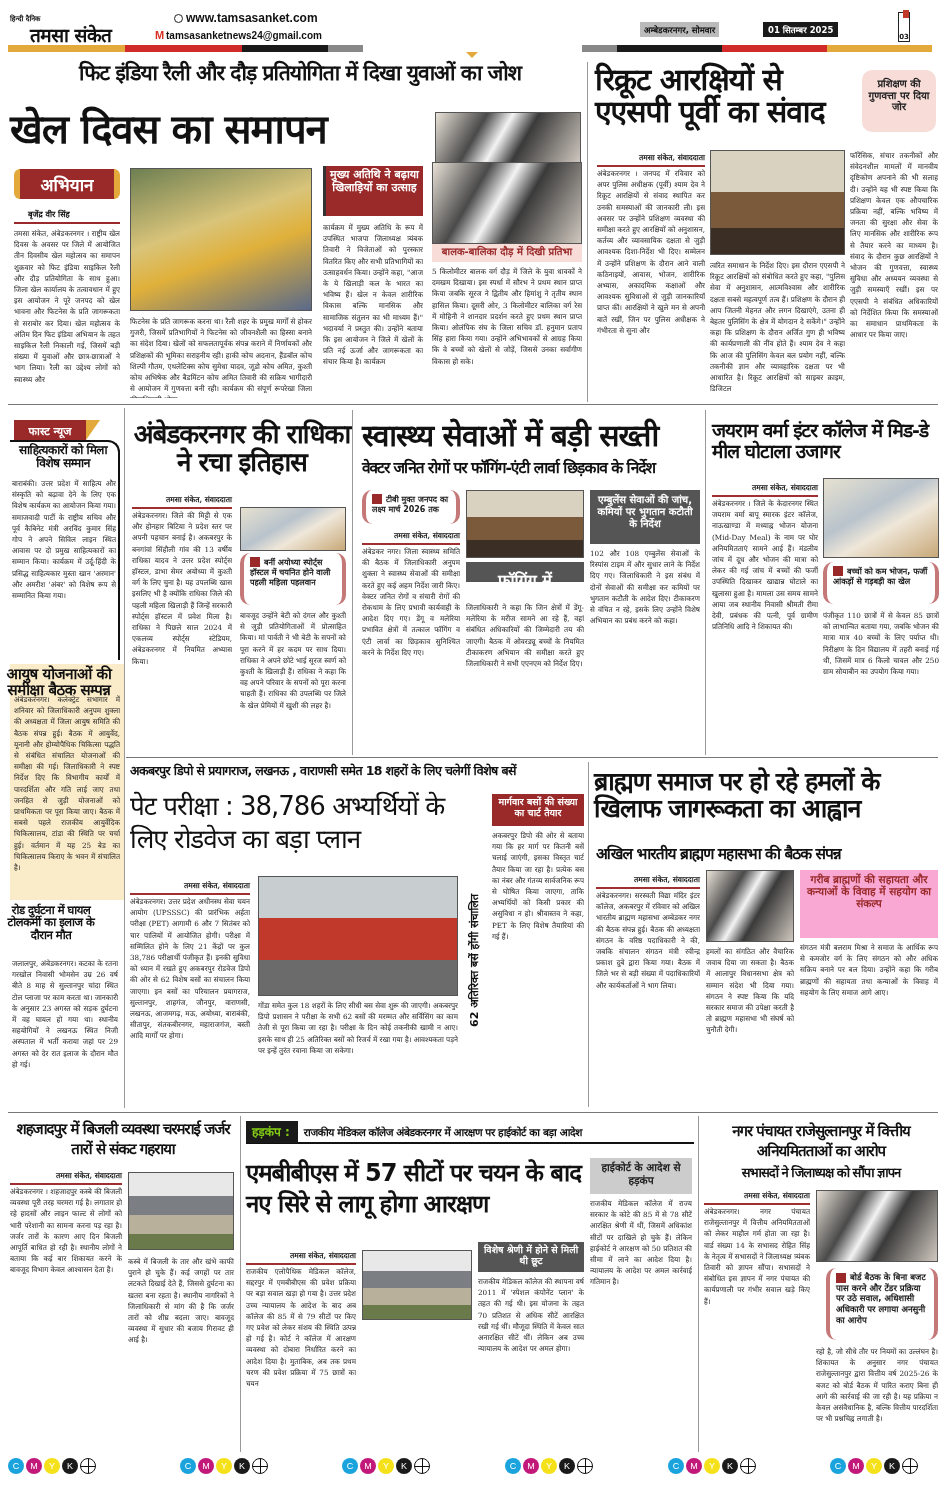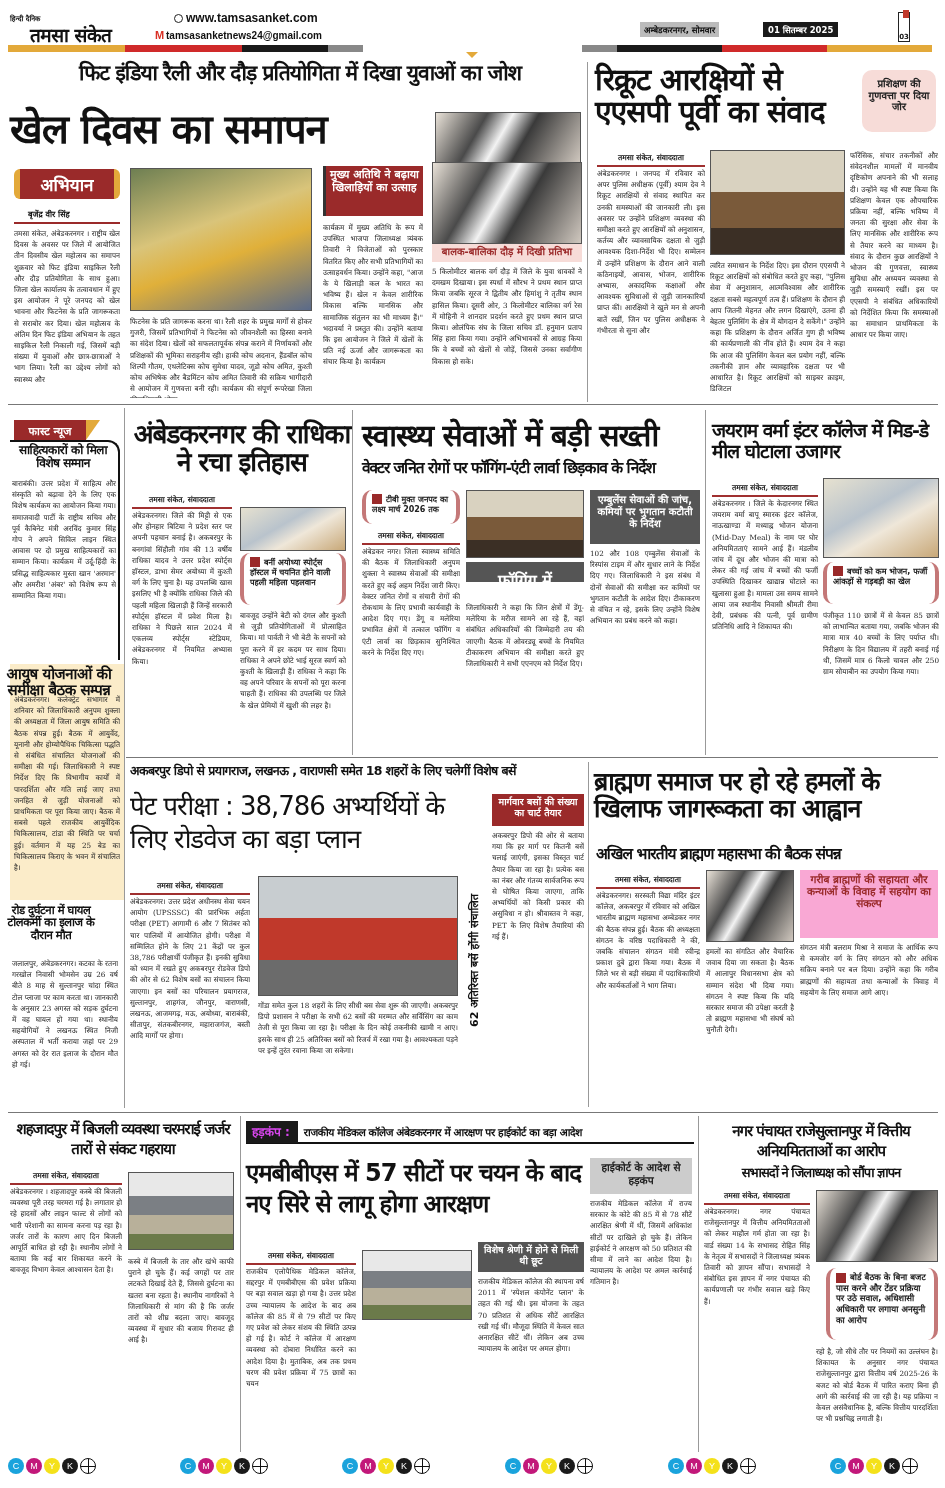--- a/index.html
+++ b/index.html
@@ -1,20 +1,20 @@
 <!DOCTYPE html>
 <html><head>
 <meta charset="utf-8">
 <style>
 *{box-sizing:border-box;margin:0;padding:0}
 body{width:945px;height:1488px;background:#fff;font-family:"DejaVu Sans",sans-serif;color:#111;position:relative;overflow:hidden}
 .abs{position:absolute}
 .hl{font-family:"DejaVu Sans",sans-serif;font-weight:bold;color:#111;line-height:1.08;letter-spacing:-1px}
 .body-text{font-family:"DejaVu Serif",serif;font-size:7.2px;line-height:11.2px;color:#222;text-align:justify;overflow:hidden}
-.byline{font-family:"DejaVu Serif",serif;font-size:7.5px;color:#222;border-bottom:2px solid #a03030;padding-bottom:3px;text-align:center;font-weight:bold}
+.byline{font-family:"DejaVu Serif",serif;font-size:7.5px;color:#222;border-bottom:2px solid #a03030;padding-bottom:3px;text-align:right;font-weight:bold}
 .photo{background:linear-gradient(135deg,#8b9aa8,#c9b48a 45%,#7a6a58 70%,#adb6bd);border:1px solid #555;overflow:hidden}
 .photo.green{background:linear-gradient(160deg,#6e7f52,#d9c47a 40%,#e0b03a 60%,#5a6a8a)}
 .photo.bus{background:linear-gradient(180deg,#c8cdd0 0 35%,#c0392b 35% 70%,#6b6b6b 70%)}
 .photo.room{background:linear-gradient(180deg,#d9d2c0 0 40%,#7a5a3a 40% 75%,#3b2f25 75%)}
 .photo.kids{background:linear-gradient(150deg,#e6e1d0,#b9c3cc 40%,#efe7d9 60%,#c8a878)}
 .photo.bldg{background:linear-gradient(180deg,#e8e8e8 0 30%,#7b7f84 30% 55%,#b8b09a 55% 80%,#6b7a4a 80%)}
 .photo.people{background:linear-gradient(120deg,#e9e2d8,#4a4a4a 30%,#f3f3f3 45%,#3a3a3a 60%,#d0c8bf)}
 .redbox{background:#9a2a2a;color:#fff;font-weight:bold;text-align:center;line-height:1.15}
 .greybox{background:#555;color:#fff;font-weight:bold;text-align:center;line-height:1.2}
 .pinkbox{background:#f7dcd8;color:#222;font-weight:bold;text-align:center;line-height:1.15;border-radius:10px}
@@ -178,21 +178,21 @@
 
 <div class="abs hl" data-name="story8-headline" style="left:10px;top:1120px;width:226px;font-size:15px;text-align:center;line-height:1.3">शहजादपुर में बिजली व्यवस्था चरमराई जर्जर तारों से संकट गहराया</div>
 <div class="abs byline" data-name="story8-byline" style="left:10px;top:1170px;width:112px">तमसा संकेत, संवाददाता</div>
 <div class="abs body-text" data-name="story8-body1" style="left:10px;top:1186px;width:112px;height:260px">अंबेडकरनगर । शहजादपुर कस्बे की बिजली व्यवस्था पूरी तरह चरमरा गई है। लगातार हो रहे हादसों और लाइन फाल्ट से लोगों को भारी परेशानी का सामना करना पड़ रहा है। जर्जर तारों के कारण आए दिन बिजली आपूर्ति बाधित हो रही है। स्थानीय लोगों ने बताया कि कई बार शिकायत करने के बावजूद विभाग केवल आश्वासन देता है।</div>
 <div class="abs photo bldg" data-name="story8-photo" style="left:128px;top:1172px;width:106px;height:78px"></div>
 <div class="abs body-text" data-name="story8-body2" style="left:128px;top:1256px;width:106px;height:190px">कस्बे में बिजली के तार और खंभे काफी पुराने हो चुके हैं। कई जगहों पर तार लटकते दिखाई देते हैं, जिससे दुर्घटना का खतरा बना रहता है। स्थानीय नागरिकों ने जिलाधिकारी से मांग की है कि जर्जर तारों को शीघ्र बदला जाए। बावजूद व्यवस्था में सुधार की बजाय गिरावट ही आई है।</div>
 
 <div class="colrule" data-name="column-divider" style="left:240px;top:1116px;height:336px"></div>
 
 <div class="abs" data-name="story9-ticker" style="left:246px;top:1122px;width:448px;height:22px;display:flex;align-items:center;border-bottom:2px solid #111">
-  <span data-name="story9-ticker-label" style="background:#1a1a1a;color:#d946ef;font-size:12px;font-weight:bold;padding:2px 8px 2px 6px;height:22px;line-height:18px">हड़कंप :</span>
+  <span data-name="story9-ticker-label" style="background:#1a1a1a;color:#84cc16;font-size:12px;font-weight:bold;padding:2px 8px 2px 6px;height:22px;line-height:18px">हड़कंप :</span>
   <span data-name="story9-ticker-text" style="font-size:10.5px;font-weight:bold;padding-left:6px;letter-spacing:-0.4px">राजकीय मेडिकल कॉलेज अंबेडकरनगर में आरक्षण पर हाईकोर्ट का बड़ा आदेश</span>
 </div>
 <div class="abs hl" data-name="story9-headline" style="left:246px;top:1158px;width:338px;font-size:24px;font-weight:900;line-height:1.3">एमबीबीएस में 57 सीटों पर चयन के बाद नए सिरे से लागू होगा आरक्षण</div>
 <div class="abs byline" data-name="story9-byline" style="left:246px;top:1250px;width:110px">तमसा संकेत, संवाददाता</div>
 <div class="abs body-text" data-name="story9-body1" style="left:246px;top:1266px;width:110px;height:186px">राजकीय एलोपैथिक मेडिकल कॉलेज, सद्दरपुर में एमबीबीएस की प्रवेश प्रक्रिया पर बड़ा सवाल खड़ा हो गया है। उत्तर प्रदेश उच्च न्यायालय के आदेश के बाद अब कॉलेज की 85 में से 79 सीटों पर किए गए प्रवेश को लेकर संशय की स्थिति उत्पन्न हो गई है। कोर्ट ने कॉलेज में आरक्षण व्यवस्था को दोबारा निर्धारित करने का आदेश दिया है। मुताबिक, अब तक प्रथम चरण की प्रवेश प्रक्रिया में 75 छात्रों का चयन</div>
 <div class="abs photo bldg" data-name="story9-photo" style="left:362px;top:1250px;width:110px;height:70px"></div>
 <div class="abs greybox" data-name="story9-box1" style="left:478px;top:1242px;width:106px;height:30px;font-size:9.5px;padding:2px">विशेष श्रेणी में होने से मिली थी छूट</div>
 <div class="abs body-text" data-name="story9-body2" style="left:478px;top:1276px;width:106px;height:176px">राजकीय मेडिकल कॉलेज की स्थापना वर्ष 2011 में 'स्पेशल कंपोनेंट प्लान' के तहत की गई थी। इस योजना के तहत 70 प्रतिशत से अधिक सीटें आरक्षित रखी गई थीं। मौजूदा स्थिति में केवल सात अनारक्षित सीटें थीं। लेकिन अब उच्च न्यायालय के आदेश पर अमल होगा।</div>
 <div class="abs greybox" data-name="story9-box2" style="left:590px;top:1158px;width:102px;height:36px;font-size:10.5px;padding:3px;background:#ccc;color:#222">हाईकोर्ट के आदेश से हड़कंप</div>
 <div class="abs body-text" data-name="story9-body3" style="left:590px;top:1198px;width:102px;height:254px">राजकीय मेडिकल कॉलेज में राज्य सरकार के कोटे की 85 में से 78 सीटें आरक्षित श्रेणी में थीं, जिसमें अधिकांश सीटों पर दाखिले हो चुके हैं। लेकिन हाईकोर्ट ने आरक्षण को 50 प्रतिशत की सीमा में लाने का आदेश दिया है। न्यायालय के आदेश पर अमल कार्रवाई गतिमान है।</div>

